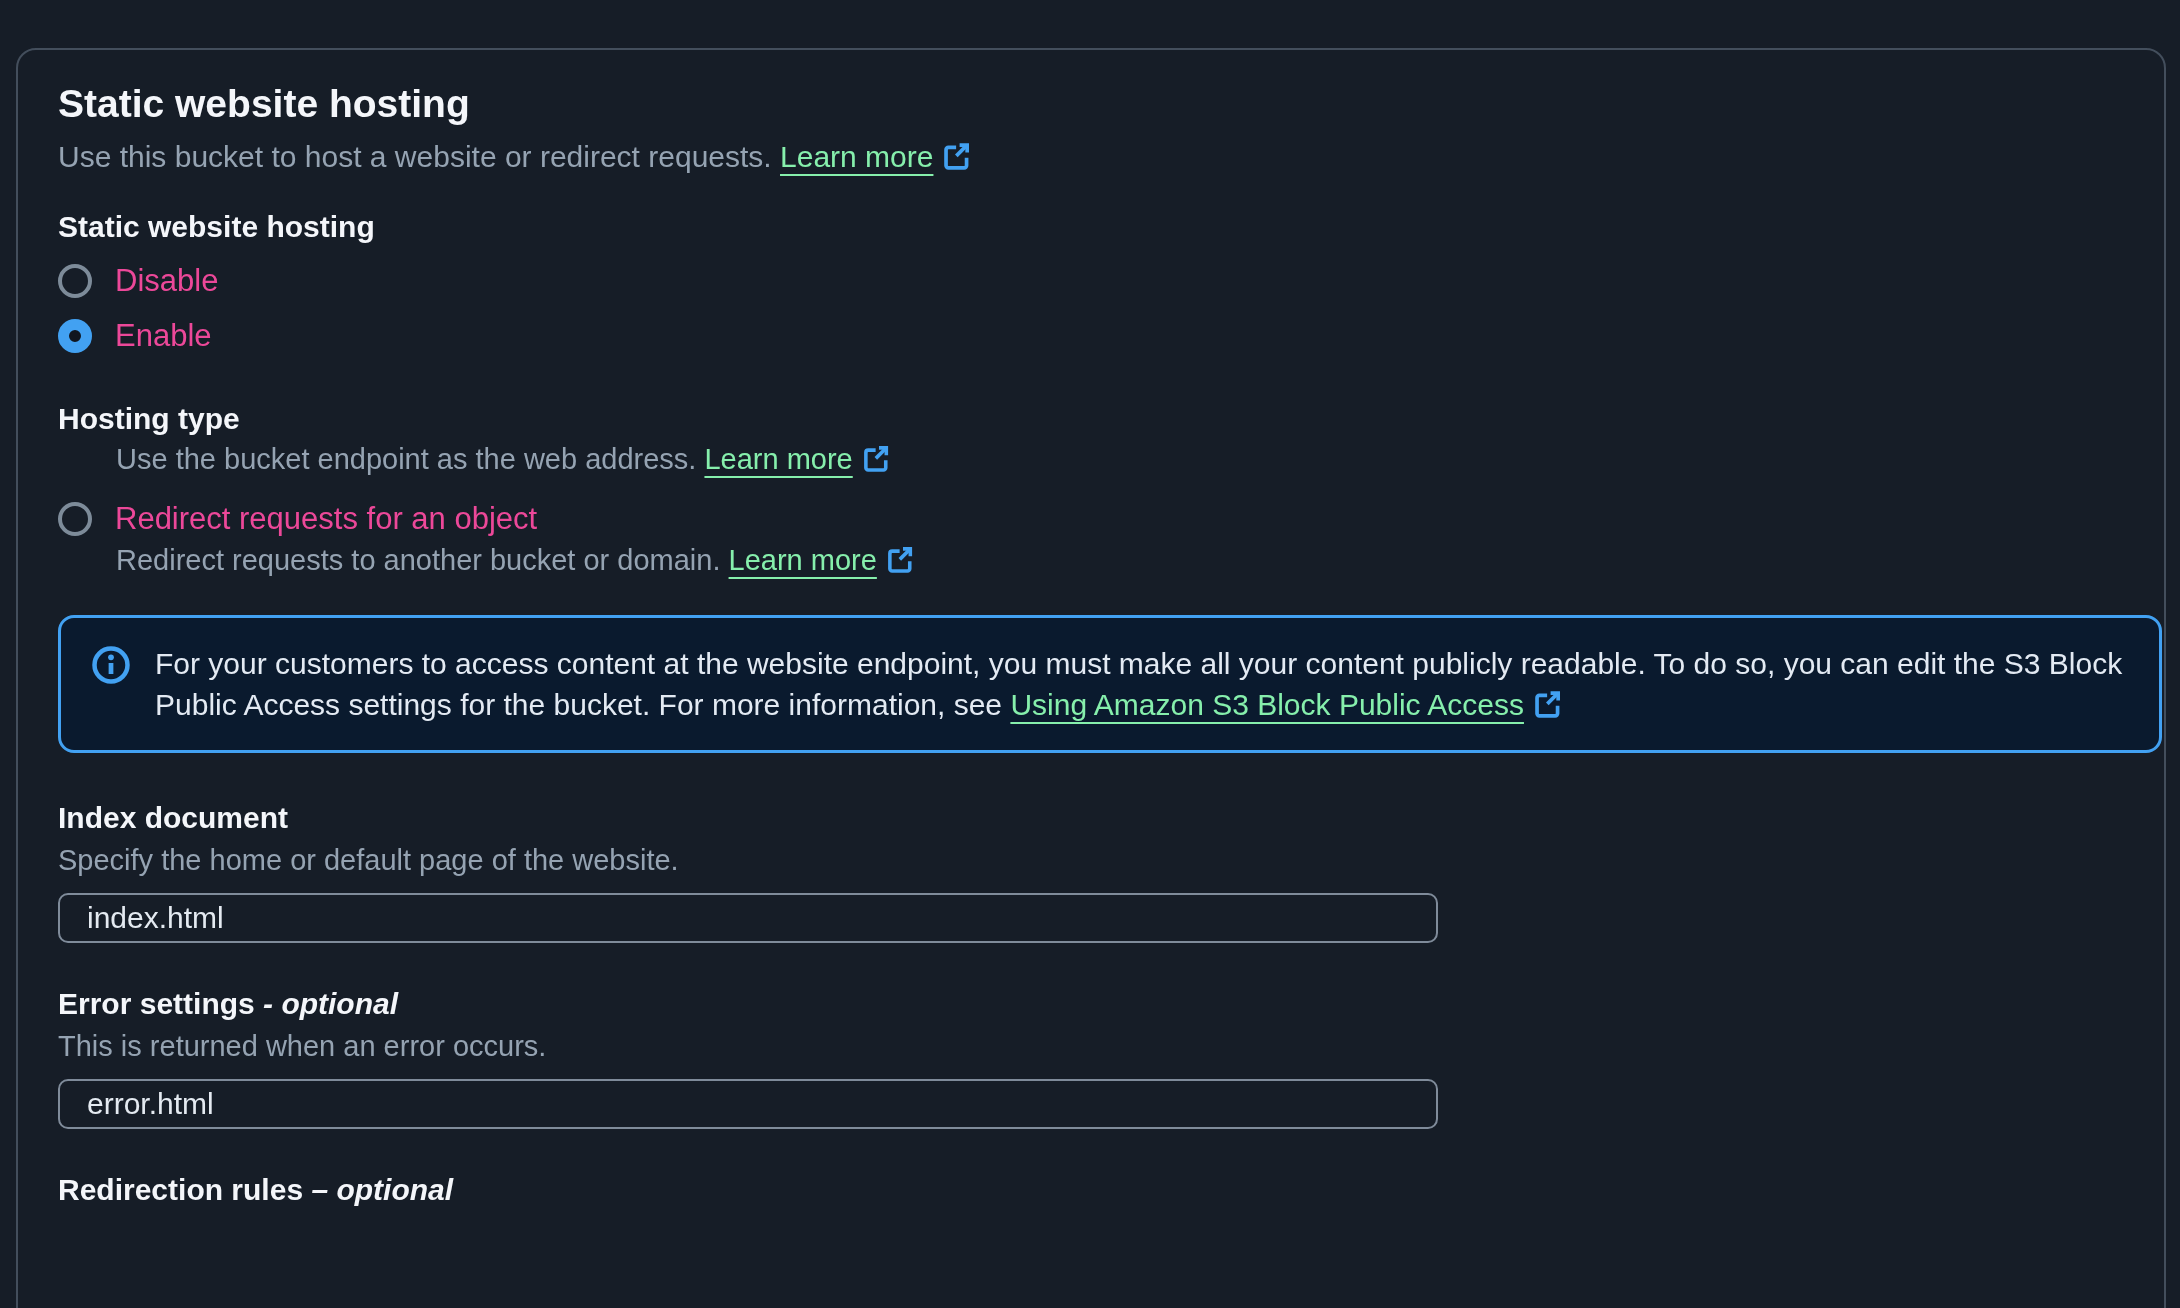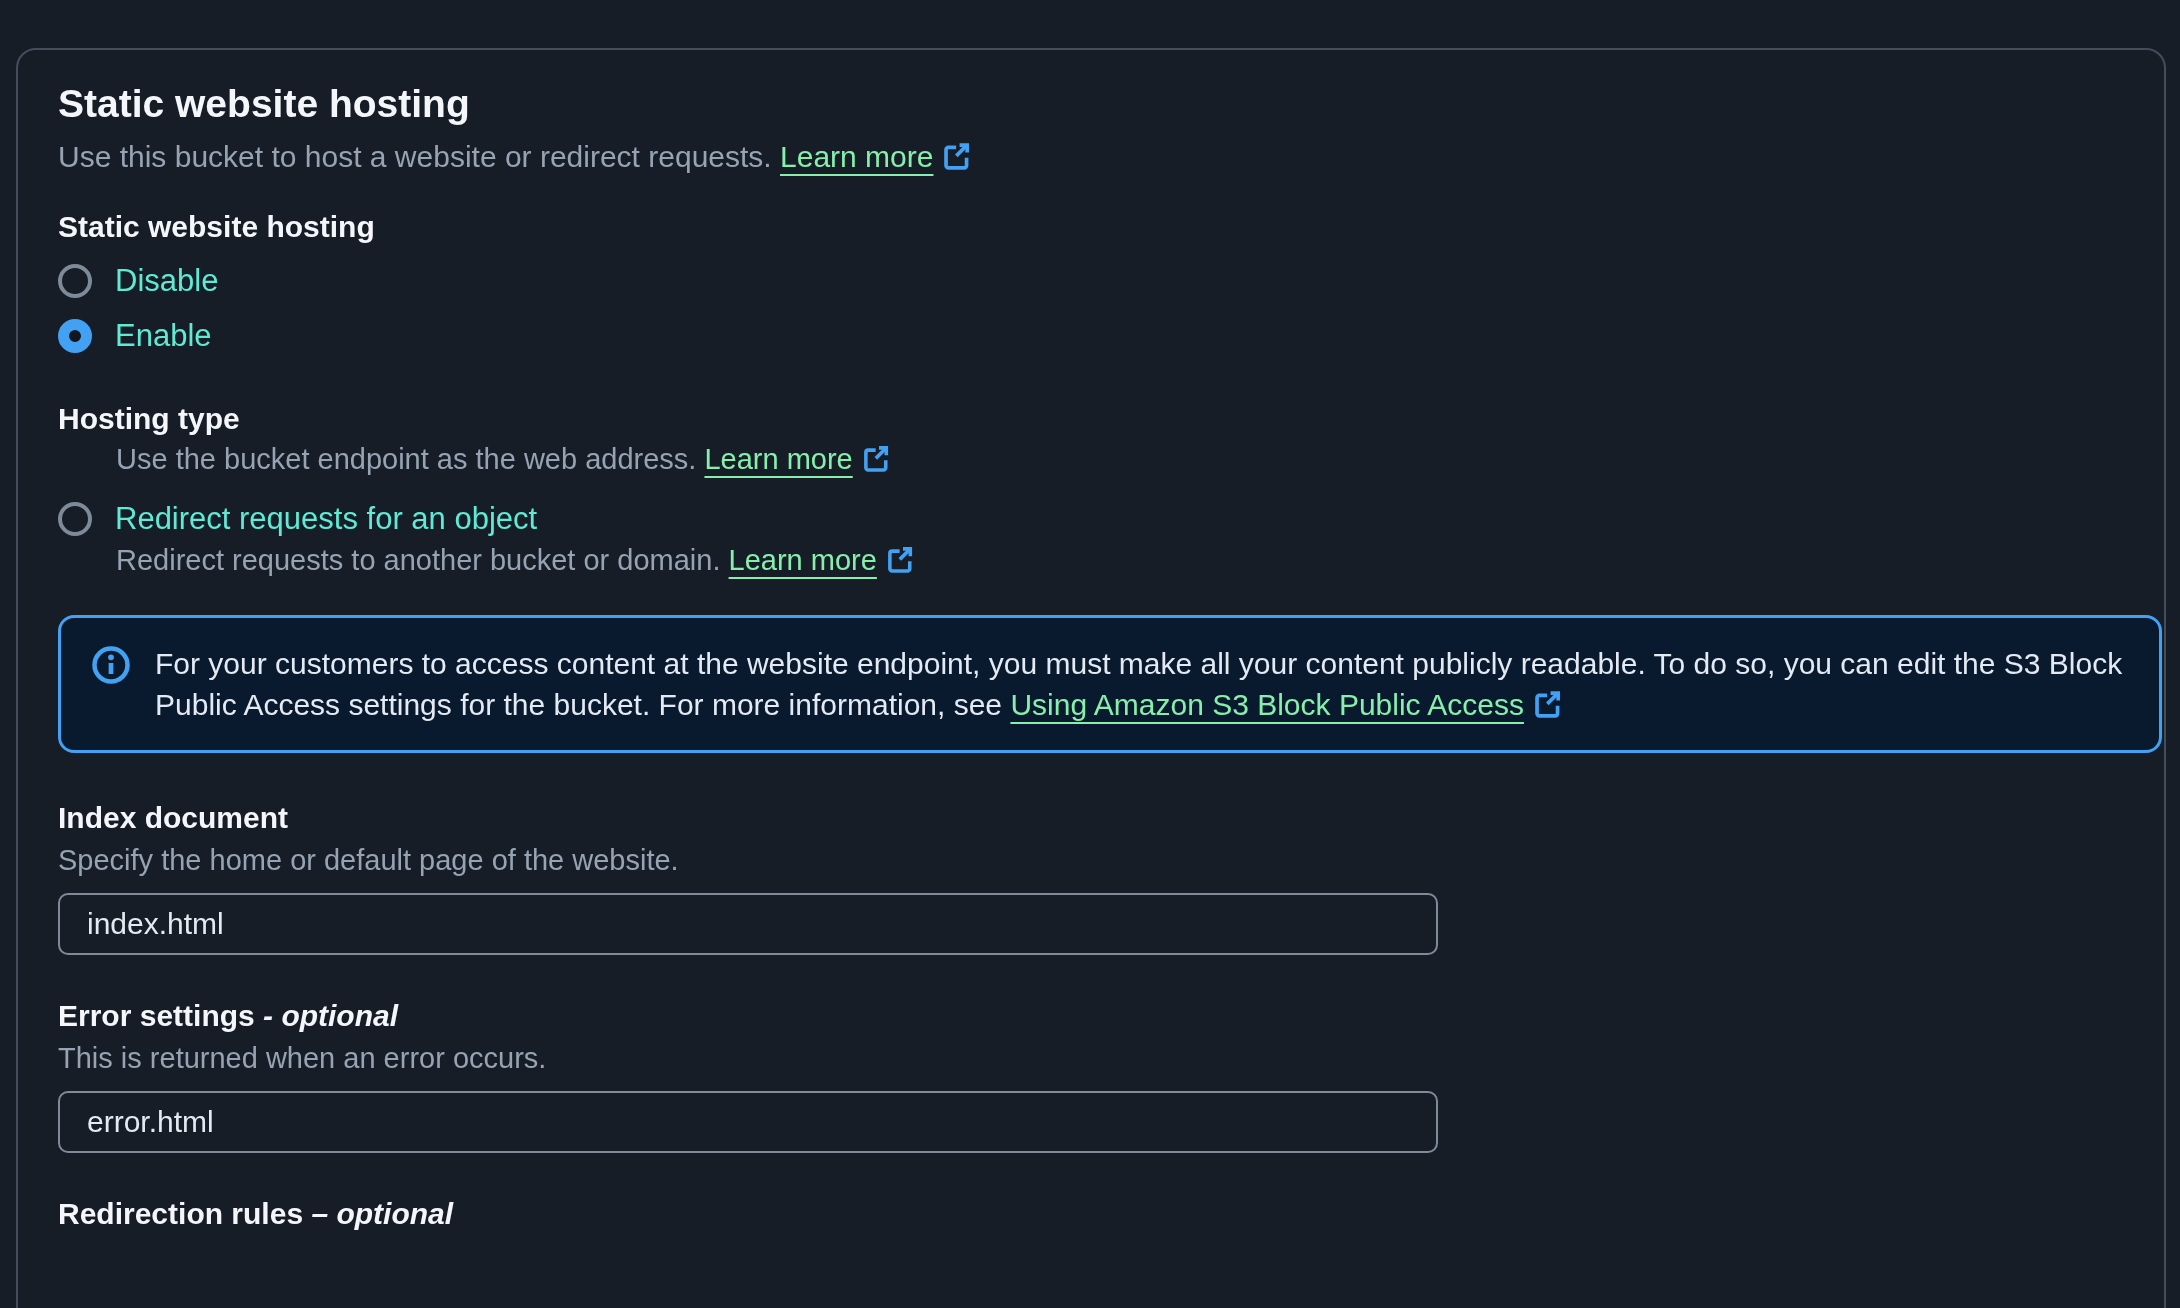--- a/index.html
+++ b/index.html
@@ -51,41 +51,41 @@
   .mt-error  { margin-top: 44px; }
   .mt-redir  { margin-top: 44px; }
 
   .radio-row { display: flex; align-items: center; gap: 23px; margin-top: 19px; }
   .radio {
     width: 34px; height: 34px; border-radius: 50%;
     border: 4px solid #7d8b99; background: transparent;
     flex: none; cursor: pointer;
   }
   .radio.selected { border: 11px solid #42a1f2; background: #11161f; }
-  .radio-label { font-size: 31px; color: #5eead4; cursor: pointer; }
+  .radio-label { font-size: 31px; color: #ec4899; cursor: pointer; }
   .radio-desc { font-size: 29px; color: #95a3b2; margin: 7px 0 0 58px; }
   .radio-desc + .radio-row { margin-top: 25px; }
 
   
   .alert {
     width: 2104px;
     border: 3px solid #42a1f2;
     border-radius: 16px;
     background: #0a1a2e;
     padding: 25px 30px;
     display: flex; gap: 24px;
   }
   .alert-icon { flex: none; margin-top: 2px; }
   .alert-text { font-size: 30px; line-height: 41px; color: #e3eaf3; }
 
   
   .text-input {
     display: block;
     margin-top: 16px;
-    width: 1380px; height: 62px;
+    width: 1380px; height: 50px;
     border-radius: 10px;
     border: 2px solid #7f8b9a;
     background: transparent;
     color: #e4eaf1;
     font-size: 30px;
     padding: 12px 27px;
     font-family: "Liberation Sans", sans-serif;
     outline: none;
   }
 </style>

